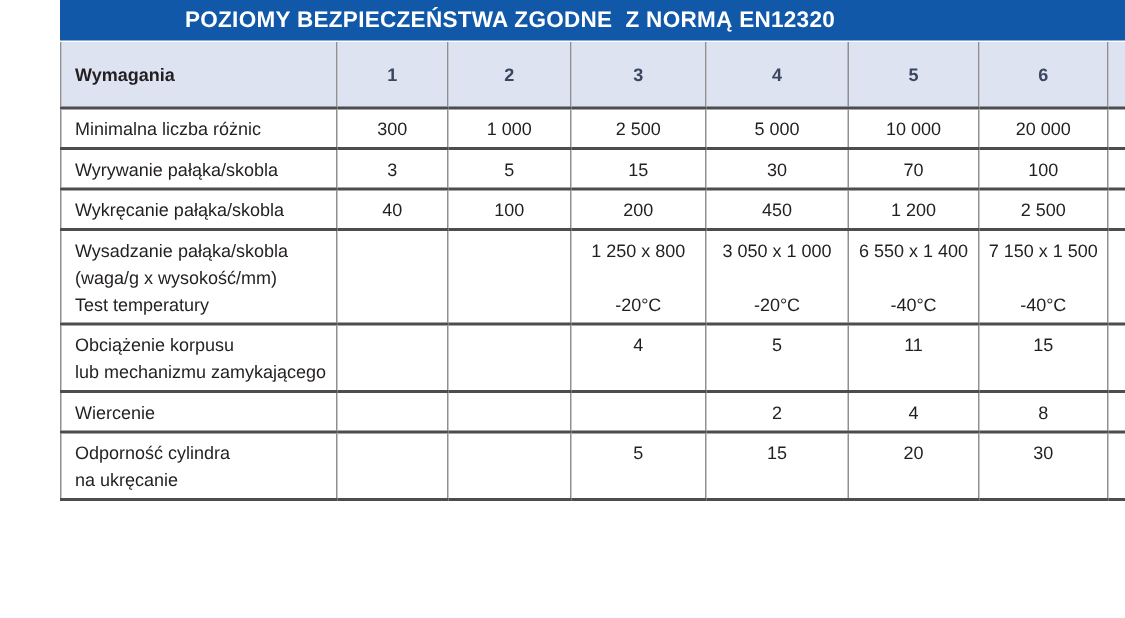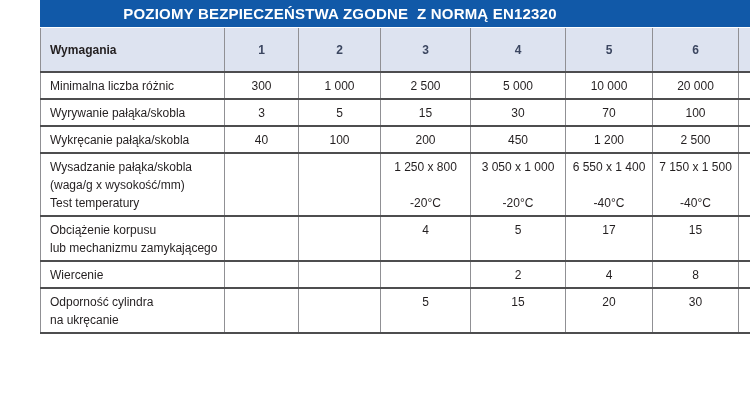--- a/index.html
+++ b/index.html
@@ -134,21 +134,21 @@
       <td class="unit">x5
 razy</td>
     </tr>
         <tr>
       <td class="label">Obciążenie korpusu
 lub mechanizmu zamykającego</td>
       <td class="val"></td>
       <td class="val"></td>
       <td class="val">4</td>
       <td class="val">5</td>
-      <td class="val">17</td>
+      <td class="val">11</td>
       <td class="val">15</td>
       <td class="unit">kN</td>
     </tr>
         <tr>
       <td class="label">Wiercenie</td>
       <td class="val"></td>
       <td class="val"></td>
       <td class="val"></td>
       <td class="val">2</td>
       <td class="val">4</td>

